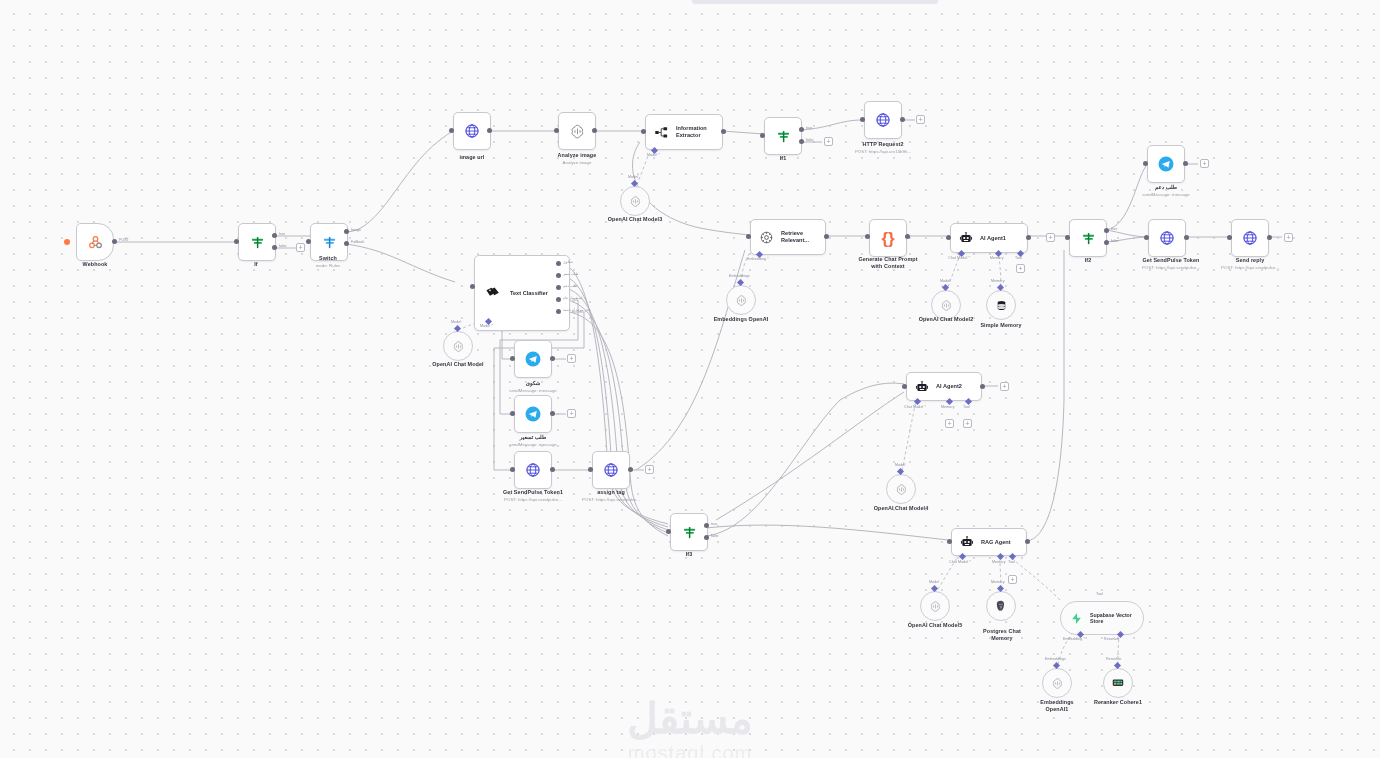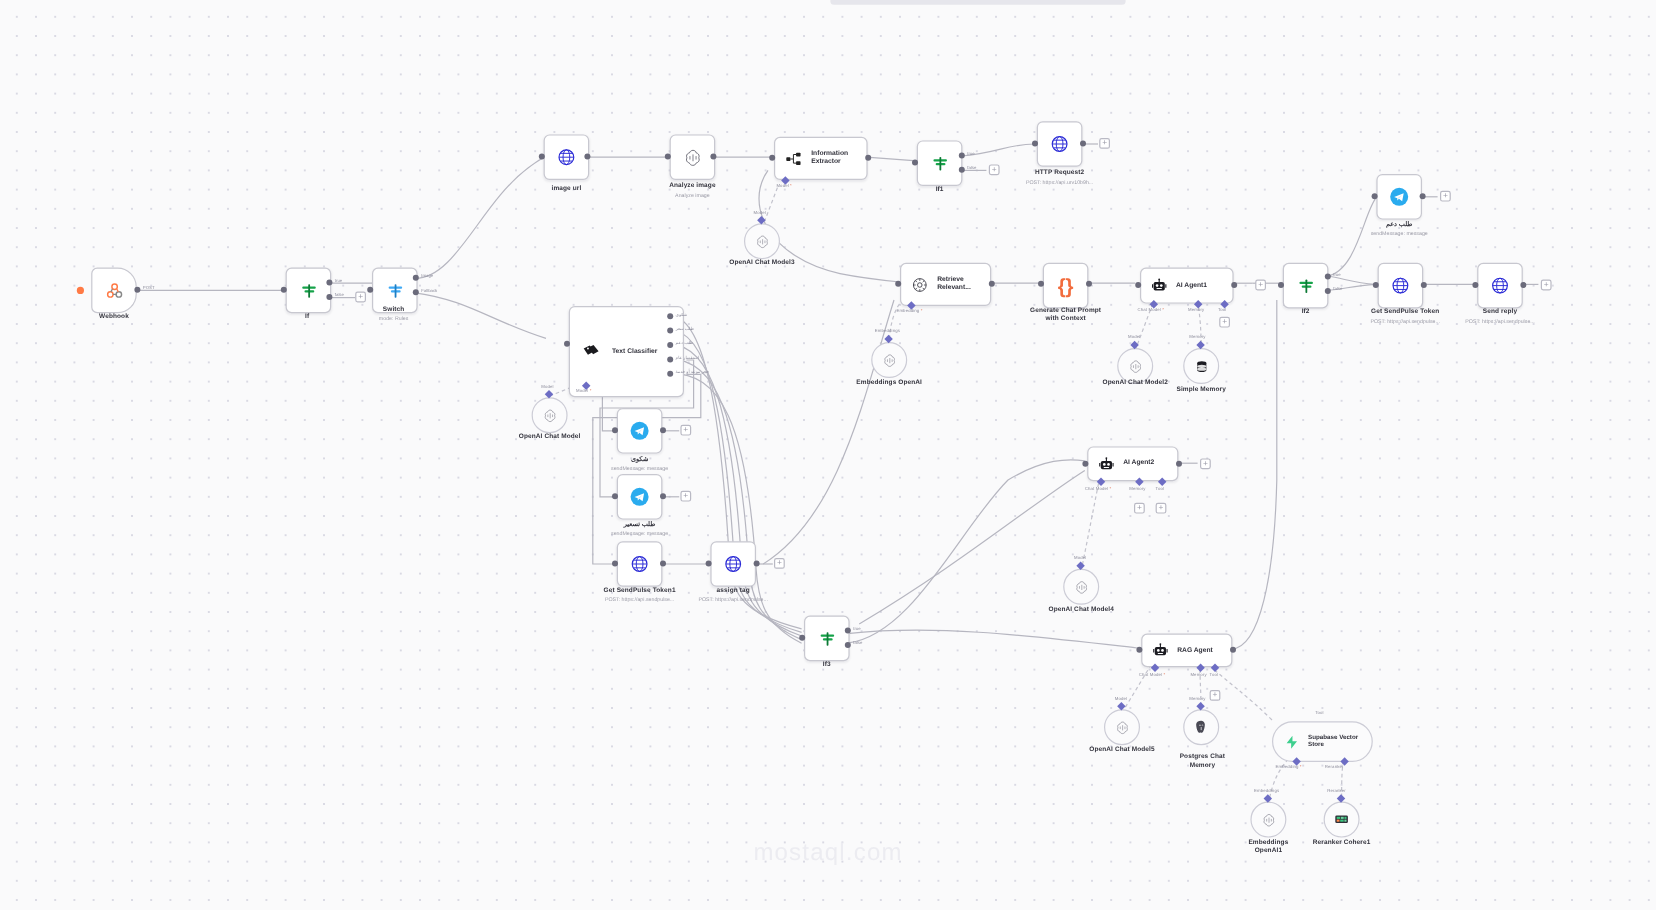--- a/index.html
+++ b/index.html
@@ -662,16 +662,17 @@
       <rect x="5" y="12" width="4" height="3" fill="#ff8a4a"></rect>
       <rect x="10" y="12" width="5" height="3" fill="#39c77e"></rect>
       <rect x="16" y="12" width="3" height="3" fill="#6bd4a0"></rect>
     </svg>
   </div>
   <div class="dia" style="left:1115px; top:663px;"></div>
   <div class="portlbl" style="left:1106px; top:657px;">Reranker</div>
   <div class="lbl" style="left:1118px; top:699px;">Reranker Cohere1</div>
 
   <div id="wm">
+    <div class="ar">مستقل</div>
     <div class="en">mostaql.com</div>
   </div>
 
 </div>
 
 </body></html>

